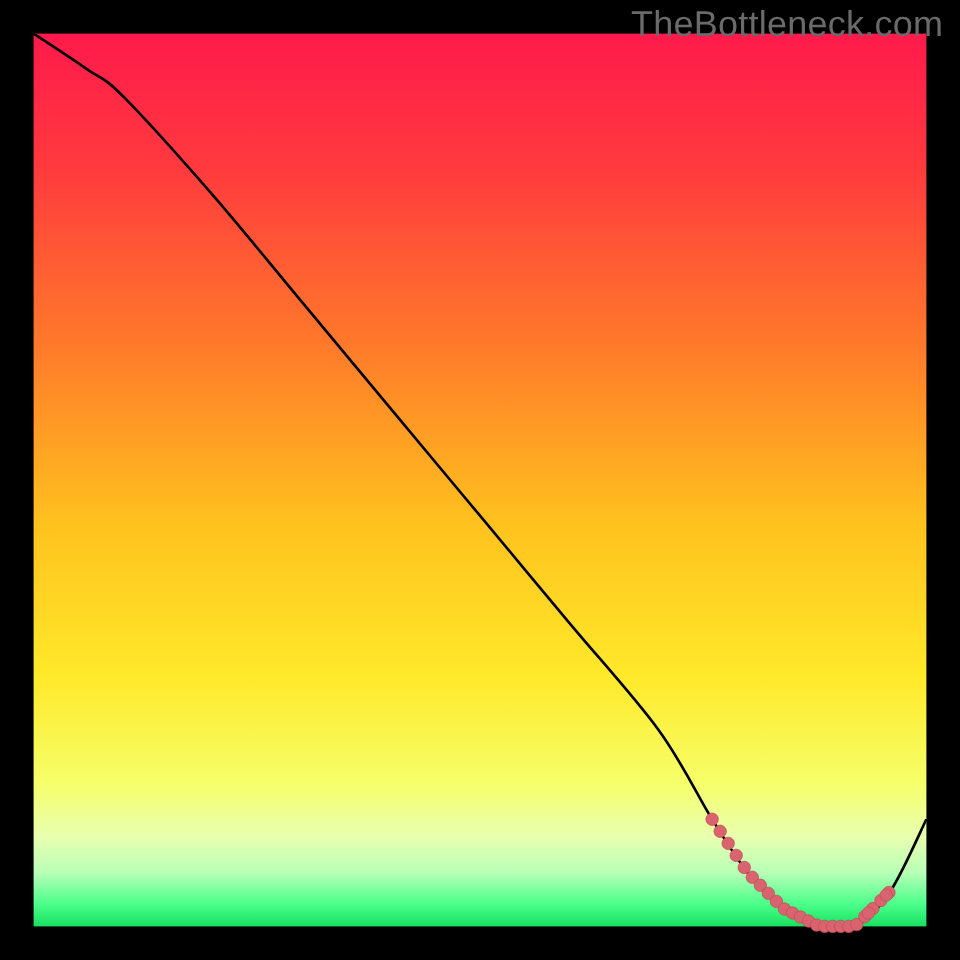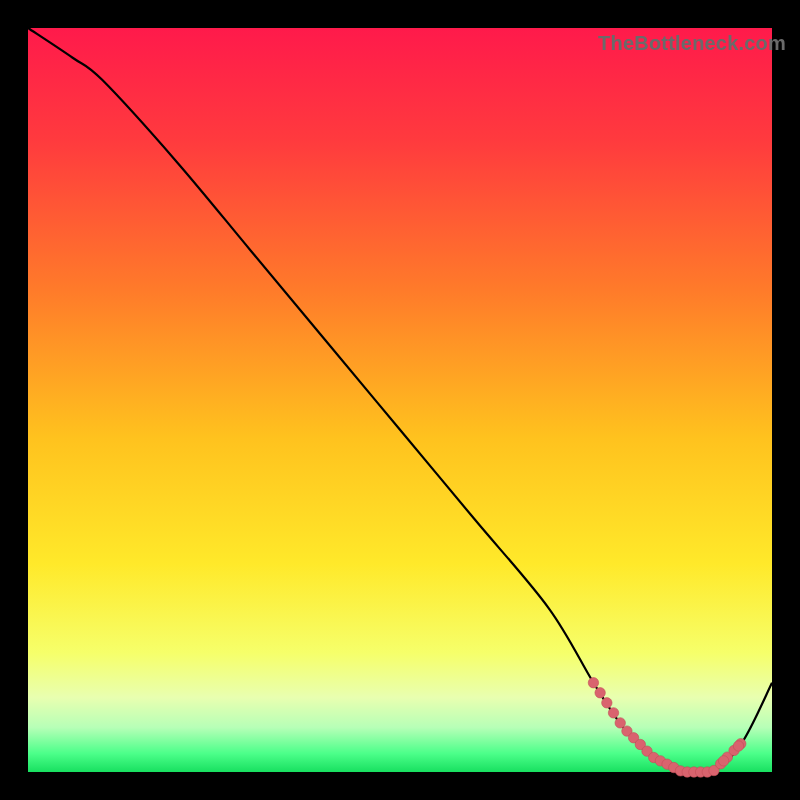--- a/index.html
+++ b/index.html
@@ -15,26 +15,25 @@
     position: relative;
     width: 800px;
     height: 800px;
     background: #000;
   }
   .watermark {
     position: absolute;
     top: 4px;
     right: 14px;
     color: #6a6a6a;
-    font-size: 20px;
-    font-weight: 700;
+    font-size: 30px;
+    font-weight: 400;
     letter-spacing: 0.2px;
     z-index: 5;
     user-select: none;
-    margin-top: 28px;
   }
   svg {
     position: absolute;
     left: 0;
     top: 0;
   }
 </style>
 </head>
 <body>
 

